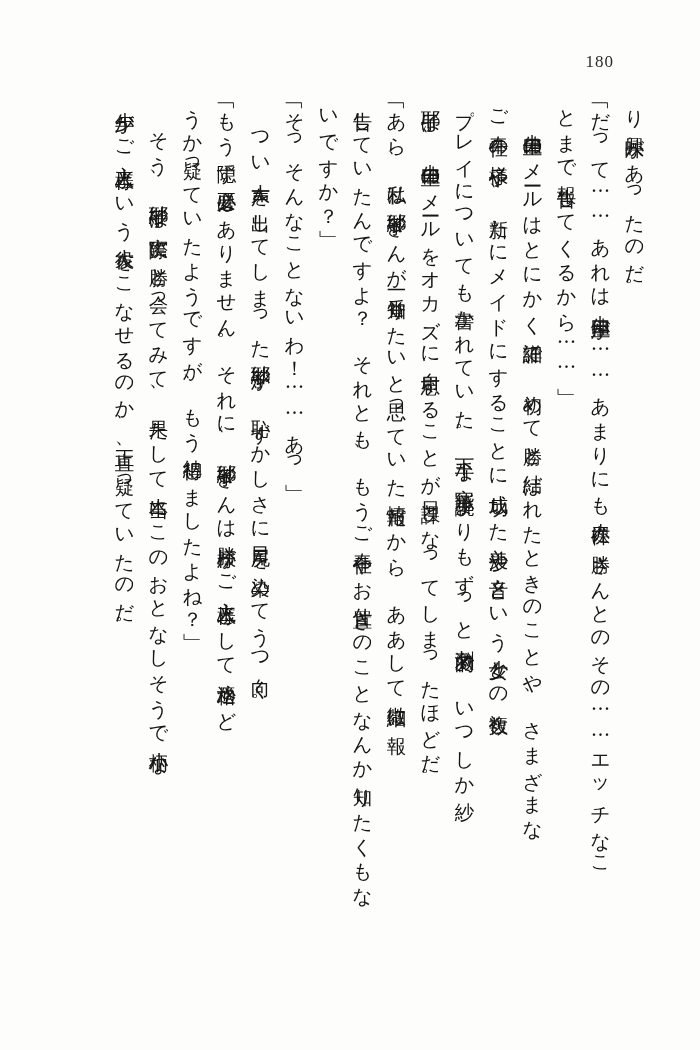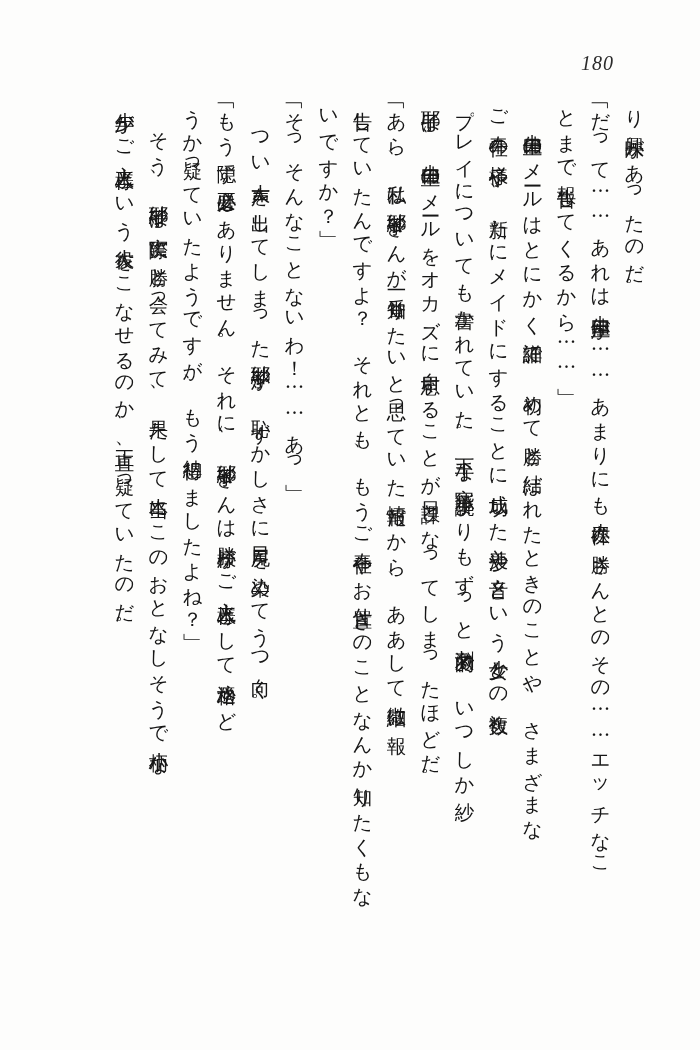--- a/index.html
+++ b/index.html
@@ -18,24 +18,23 @@
     position: relative;
     width: 700px;
     height: 1050px;
     background: #fdfdfc;
   }
   .page-number {
     position: absolute;
     top: 52px;
     right: 86px;
     font-family: "Liberation Serif", "DejaVu Serif", serif;
-    font-size: 20px;
+    font-size: 17px;
     letter-spacing: 1px;
     color: #2b2b2b;
-    font-style: italic;
   }
   .text-block {
     position: absolute;
     top: 96px;
     left: 56px;
     right: 56px;
     height: 890px;
     display: flex;
     flex-direction: row-reverse;
     justify-content: flex-start;

